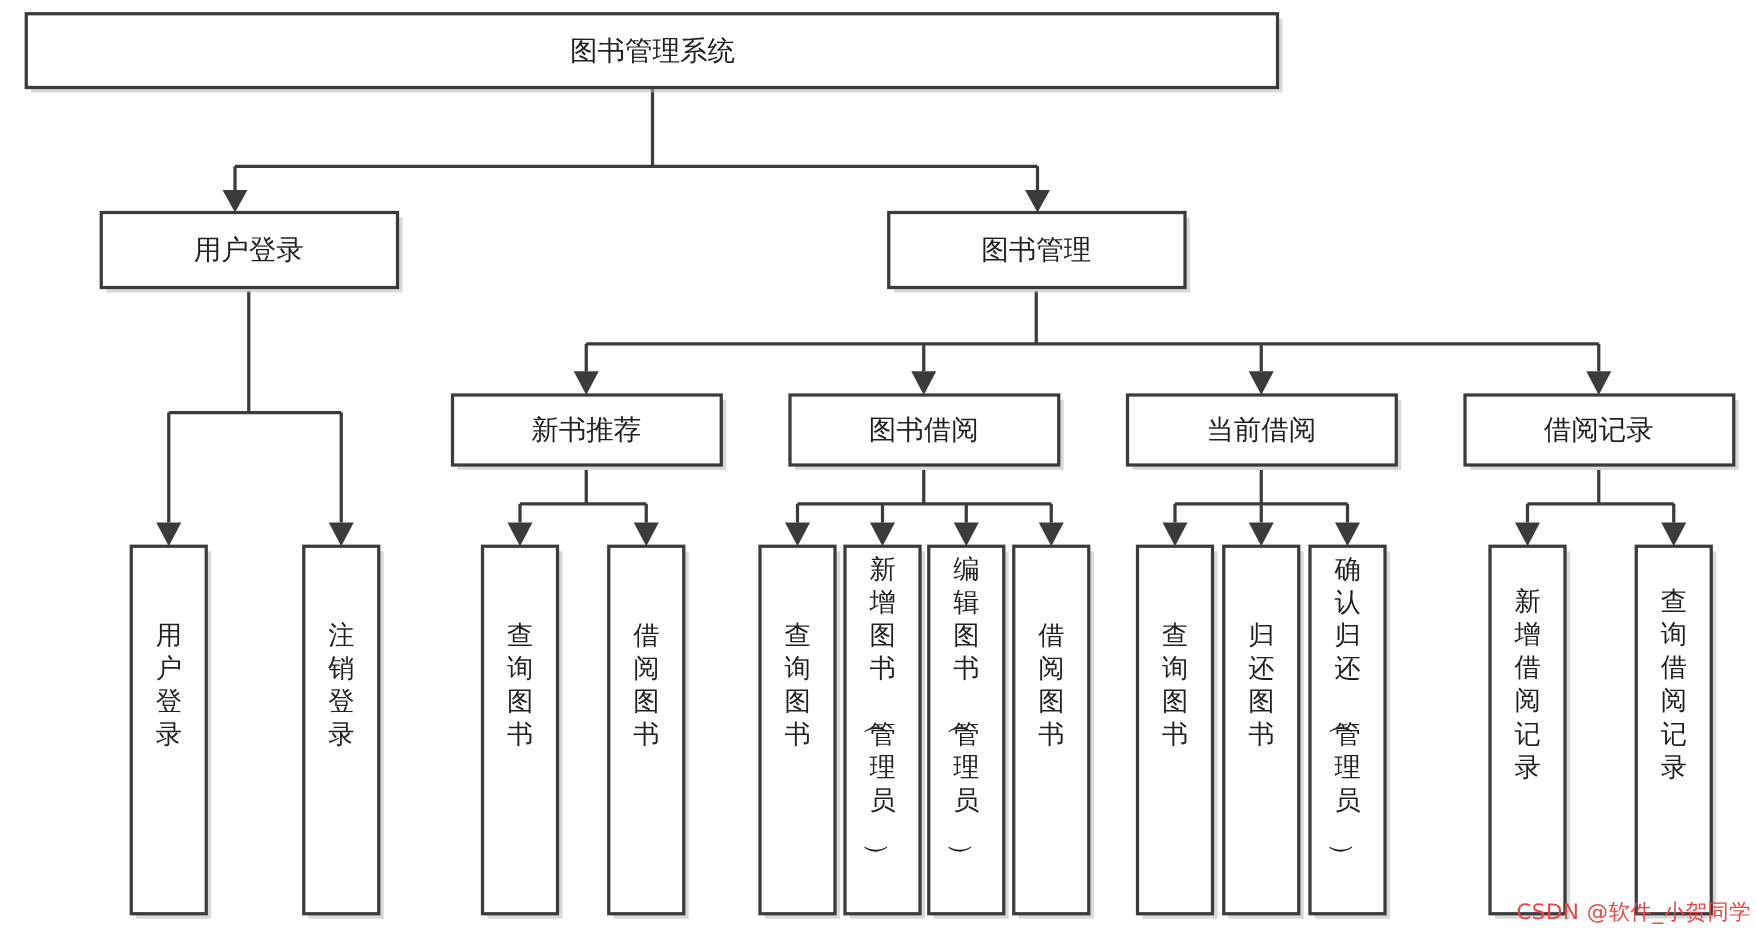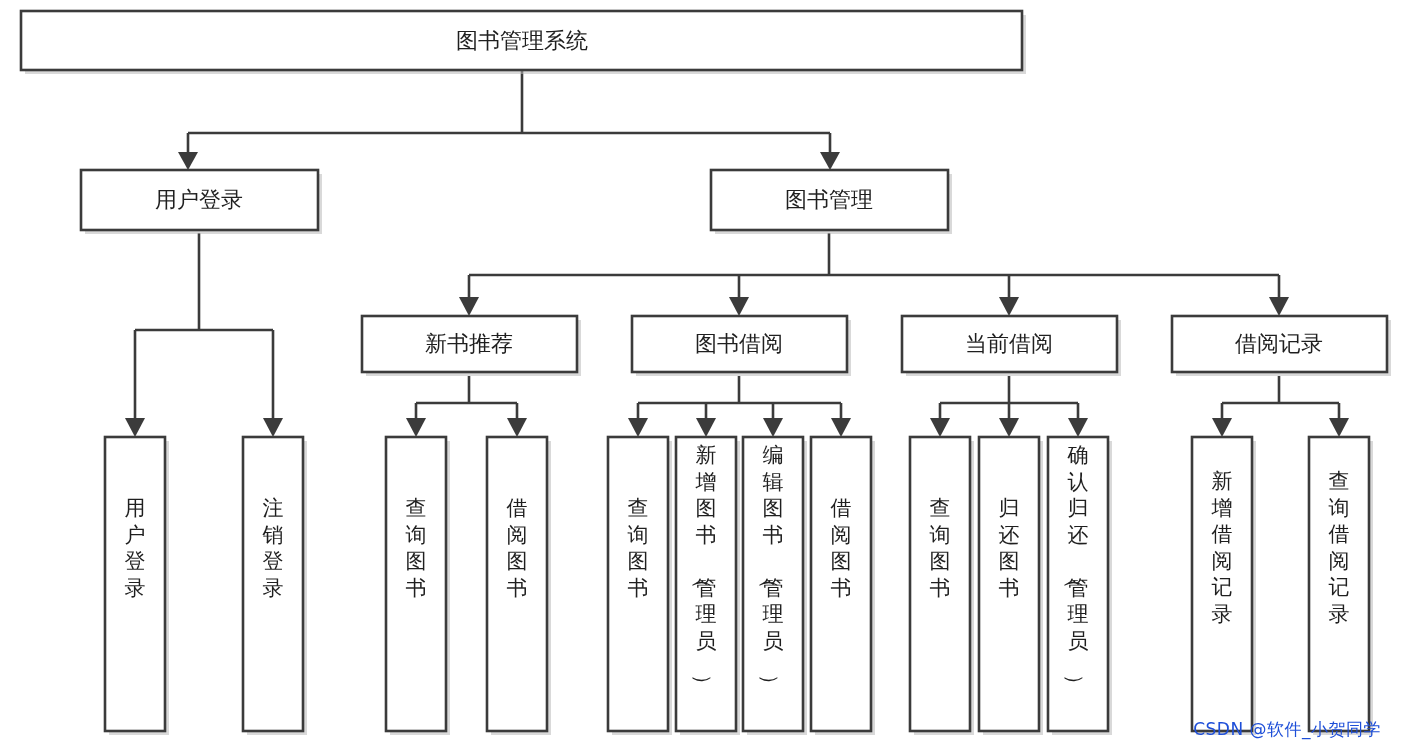--- a/index.html
+++ b/index.html
@@ -45,25 +45,25 @@
     dominant-baseline: middle;
   }
   .node-label-v {
     font-family: "DejaVu Sans", "Liberation Sans", sans-serif;
     font-size: 21px;
     fill: #1f1f1f;
     text-anchor: middle;
   }
   .watermark {
     position: absolute;
-    right: 24px;
+    right: 4px;
     bottom: 6px;
     font-family: "DejaVu Sans", "Liberation Sans", sans-serif;
     font-size: 17px;
-    color: #1d4ed8;
+    color: #ef4444;
     letter-spacing: 0.5px;
     white-space: nowrap;
     pointer-events: none;
   }
 </style>
 </head>
 <body>
 
 <svg id="diagram" viewBox="0 0 1405 747" xmlns="http://www.w3.org/2000/svg">
 

